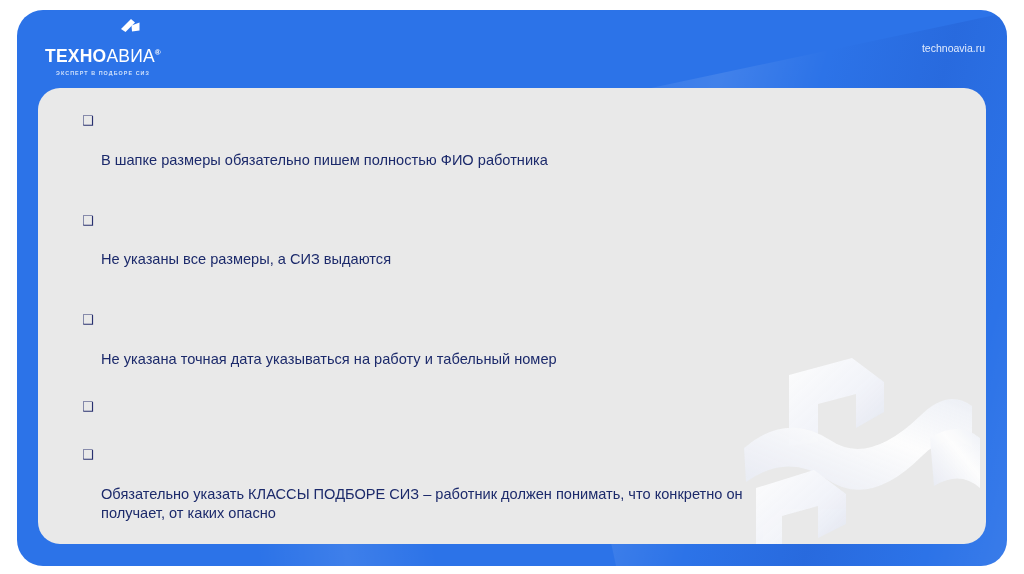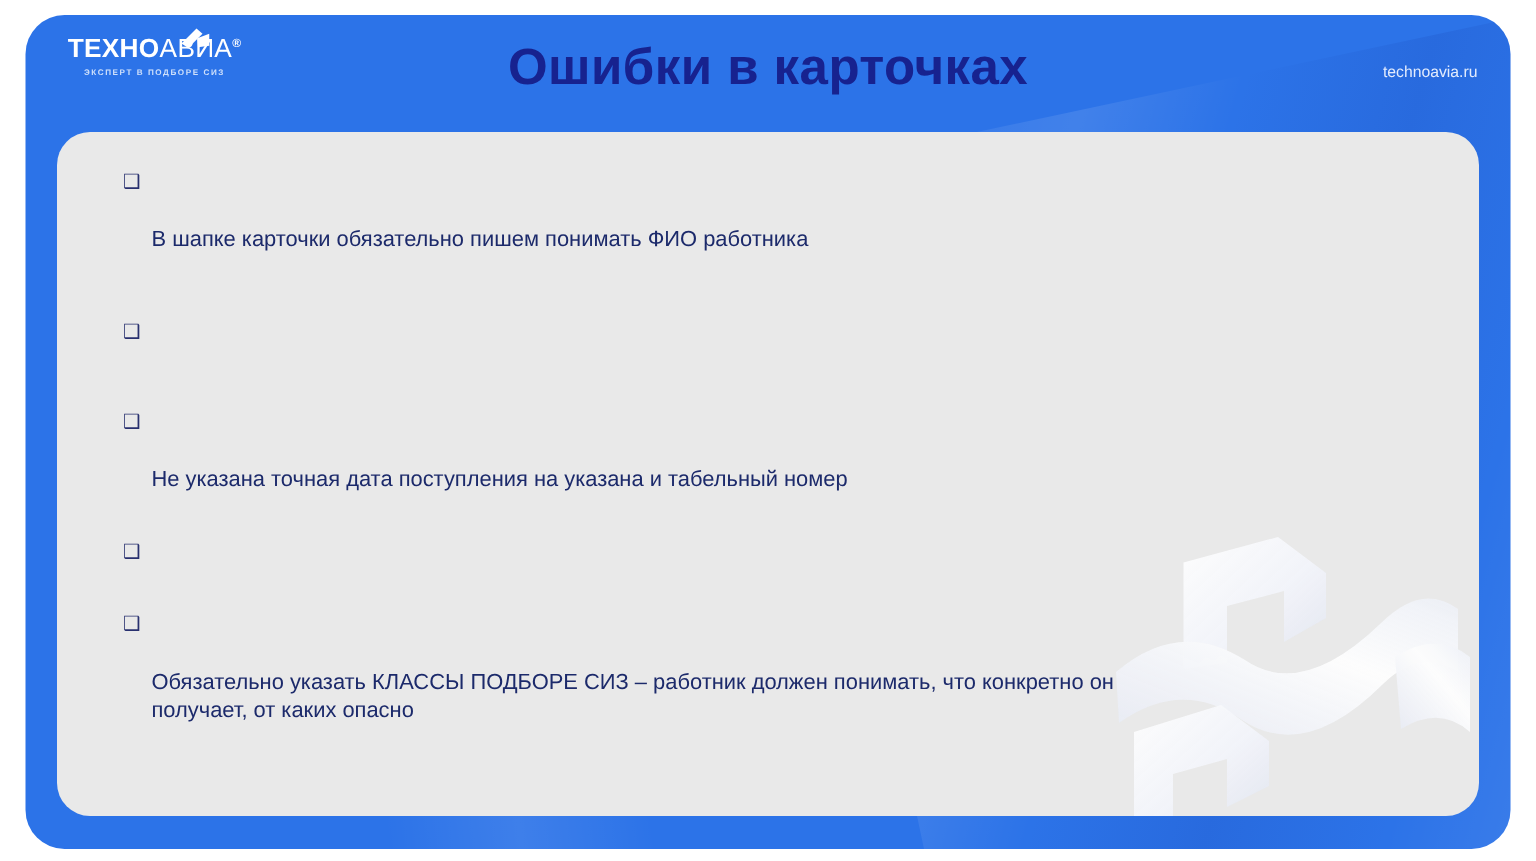--- a/index.html
+++ b/index.html
@@ -93,20 +93,21 @@
     width: 22px;
     height: 16px;
   }
   .brand-wordmark {
     font-size: 17.5px;
     font-weight: bold;
     letter-spacing: 0.2px;
     color: #ffffff;
     line-height: 1;
     white-space: nowrap;
+    margin-top: 24px;
   }
   .brand-wordmark .wm-bold { font-weight: bold; }
   .brand-wordmark .wm-light { font-weight: normal; }
   .brand-wordmark .wm-reg {
     font-size: 8px;
     vertical-align: super;
   }
   .brand-tagline {
     margin-top: 4px;
     font-size: 5.4px;
@@ -212,21 +213,20 @@
             <path d="M2 11 L12 1 L16 4.5 L6.5 14 Z" fill="#ffffff"></path>
             <path d="M12.5 7.5 L20.5 4.5 L20.5 12.5 L13 13.5 Z" fill="#ffffff"></path>
           </svg>
         </span>
         <div class="brand-wordmark">
           <span class="wm-bold">ТЕХНО</span><span class="wm-light">АВИА</span><span class="wm-reg">®</span>
         </div>
         <div class="brand-tagline">ЭКСПЕРТ В ПОДБОРЕ СИЗ</div>
       </div>
 
-      <div class="slide-title">Ошибки в карточках</div>
 
       <div class="site-url">technoavia.ru</div>
     </div>
 
     <div class="content-card">
 
       <span class="deco-object">
         <svg viewBox="0 0 250 230" width="250" height="230" aria-hidden="true">
           <defs>
             <linearGradient id="dg1" x1="0" y1="0" x2="1" y2="1">
@@ -247,30 +247,31 @@
             <path d="M22 168 L80 150 L112 174 L112 204 L84 218 L84 186 L48 196 L48 226 L22 230 Z" fill="url(#dg1)"></path>
             <path d="M196 118 Q224 100 246 118 L246 168 Q226 150 200 166 Z" fill="url(#dg2)"></path>
           </g>
         </svg>
       </span>
 
       <ul class="bullet-list">
 
         <li class="bullet-item gap-lg">
           <span class="marker">❑</span>
-          <span class="btext">В шапке карточки обязательно пишем понимать ФИО работника</span>
+          <span class="btext">В шапке размеры обязательно пишем полностью ФИО работника</span>
         </li>
 
         <li class="bullet-item gap-lg">
           <span class="marker">❑</span>
+          <span class="btext">Не указаны все размеры, а СИЗ выдаются</span>
         </li>
 
         <li class="bullet-item gap-sm">
           <span class="marker">❑</span>
-          <span class="btext">Не указана точная дата поступления на указана и табельный номер</span>
+          <span class="btext">Не указана точная дата указываться на работу и табельный номер</span>
         </li>
 
         <li class="bullet-item gap-sm">
           <span class="marker">❑</span>
         </li>
 
         <li class="bullet-item gap-lg">
           <span class="marker">❑</span>
           <span class="btext">Обязательно указать КЛАССЫ ПОДБОРЕ СИЗ – работник должен понимать, что конкретно он
 получает, от каких опасно</span>

